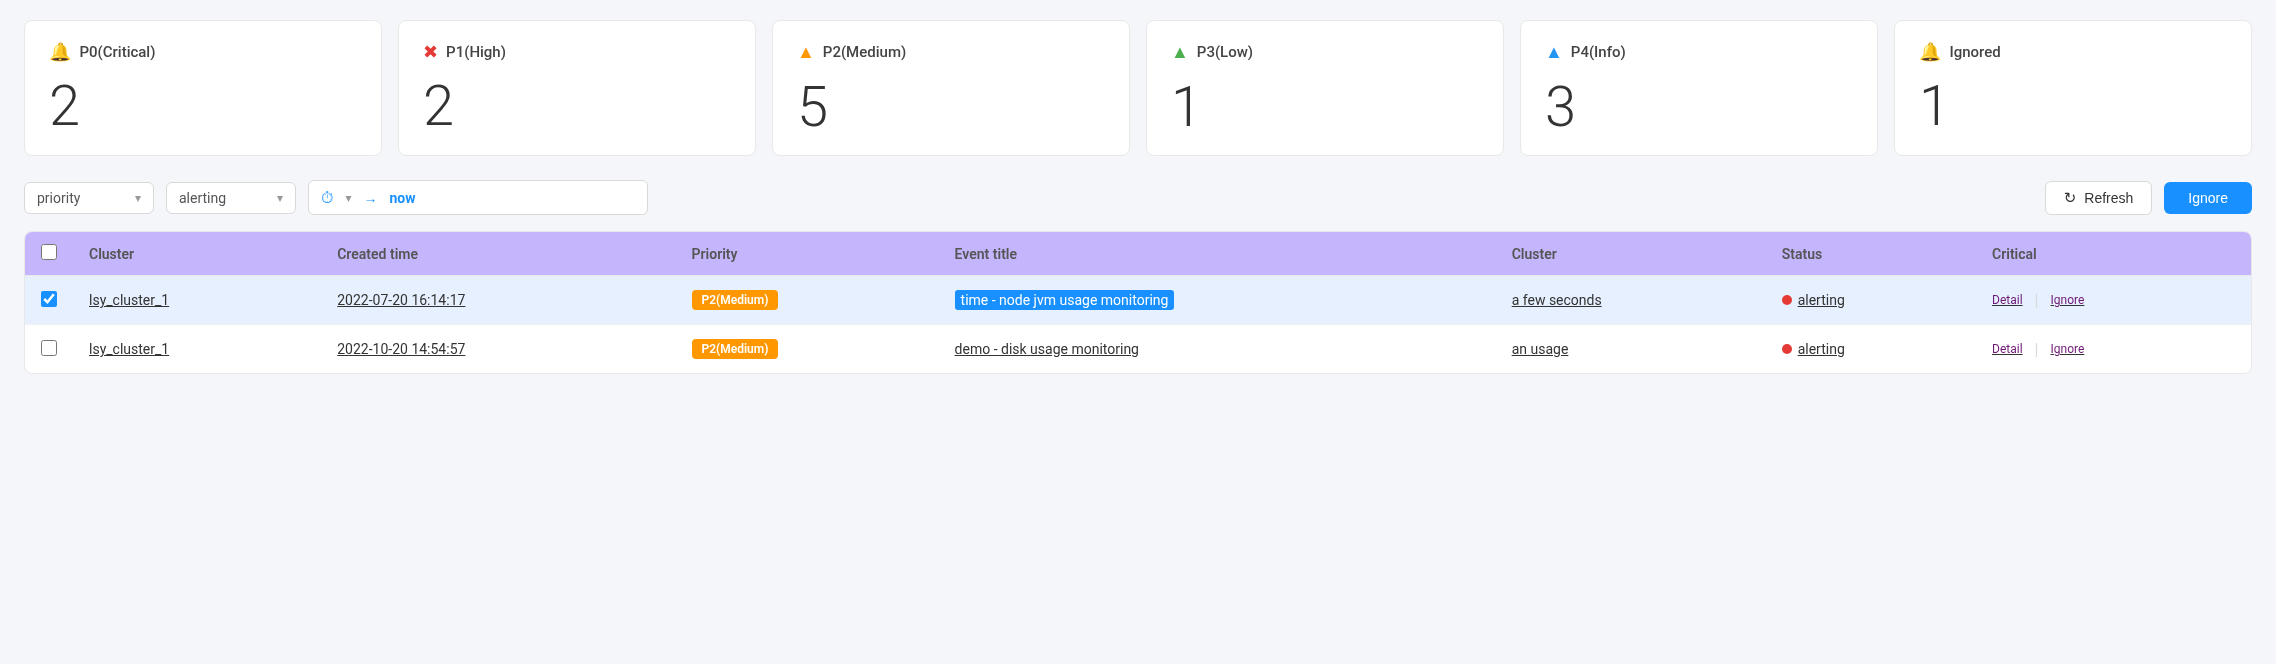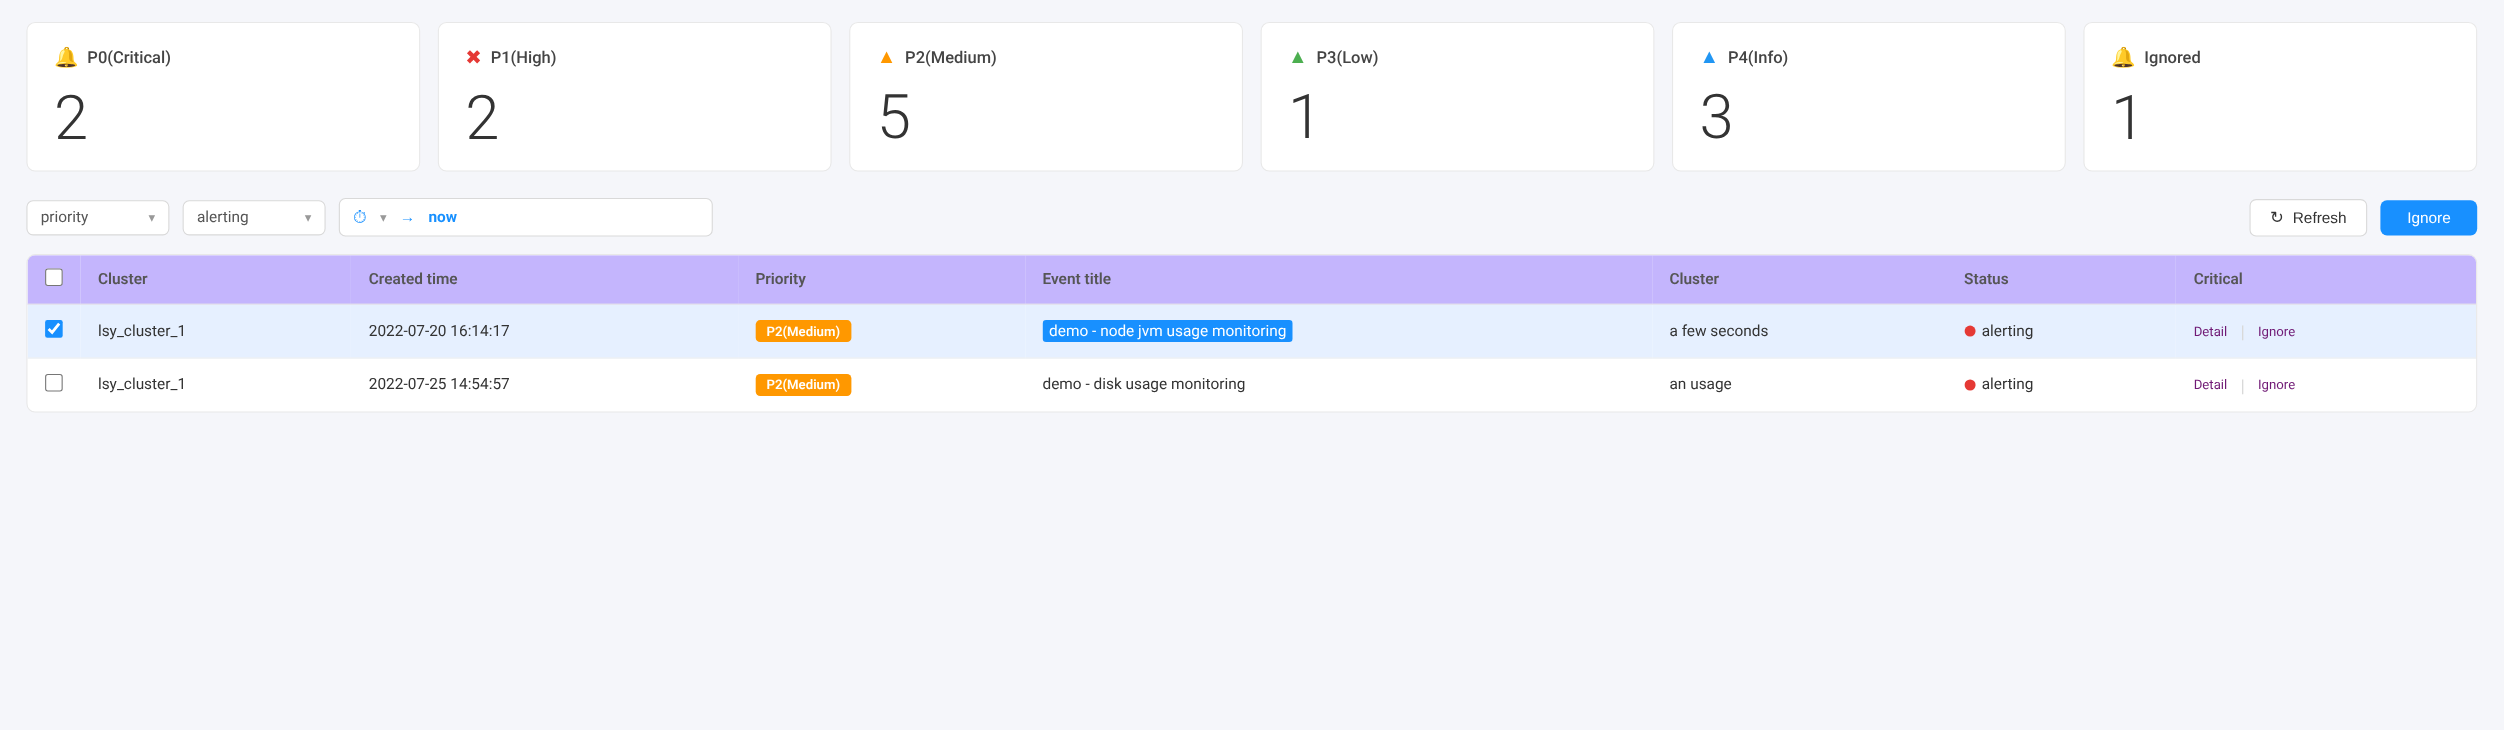--- a/index.html
+++ b/index.html
@@ -182,20 +182,21 @@
 
     tbody tr.selected-row {
       background: #e6f0ff;
     }
 
     tbody td {
       padding: 14px 16px;
       font-size: 14px;
       color: #333;
       vertical-align: middle;
+      text-decoration: underline;
     }
 
     .checkbox-cell {
       width: 40px;
     }
 
     .checkbox-input {
       width: 16px;
       height: 16px;
       cursor: pointer;
@@ -354,42 +355,42 @@
       <tbody id="table-body">
       <tr class="selected-row">
       <td class="checkbox-cell">
         <input type="checkbox" class="checkbox-input" checked="" style="">
       </td>
       <td>lsy_cluster_1</td>
       <td>2022-07-20 16:14:17</td>
       <td>
         <span class="priority-badge">P2(Medium)</span>
       </td>
-      <td><span class="event-title-selected">demo - node jvm usage monitoring</span></td>
+      <td><span class="event-title-selected">time - node jvm usage monitoring</span></td>
       <td>a few seconds</td>
       <td>
         <div class="status-alerting">
           <span class="status-dot"></span>
           <span>alerting</span>
         </div>
       </td>
       <td>
         <div class="operation-cell">
           <a class="op-link">Detail</a>
           <span class="op-separator">|</span>
           <a class="op-link">Ignore</a>
         </div>
       </td>
     </tr>
           <tr>
       <td class="checkbox-cell">
         <input type="checkbox" class="checkbox-input" style="">
       </td>
       <td>lsy_cluster_1</td>
-      <td>2022-07-25 14:54:57</td>
+      <td>2022-10-20 14:54:57</td>
       <td>
         <span class="priority-badge">P2(Medium)</span>
       </td>
       <td><span>demo - disk usage monitoring</span></td>
       <td>an usage</td>
       <td>
         <div class="status-alerting">
           <span class="status-dot"></span>
           <span>alerting</span>
         </div>

